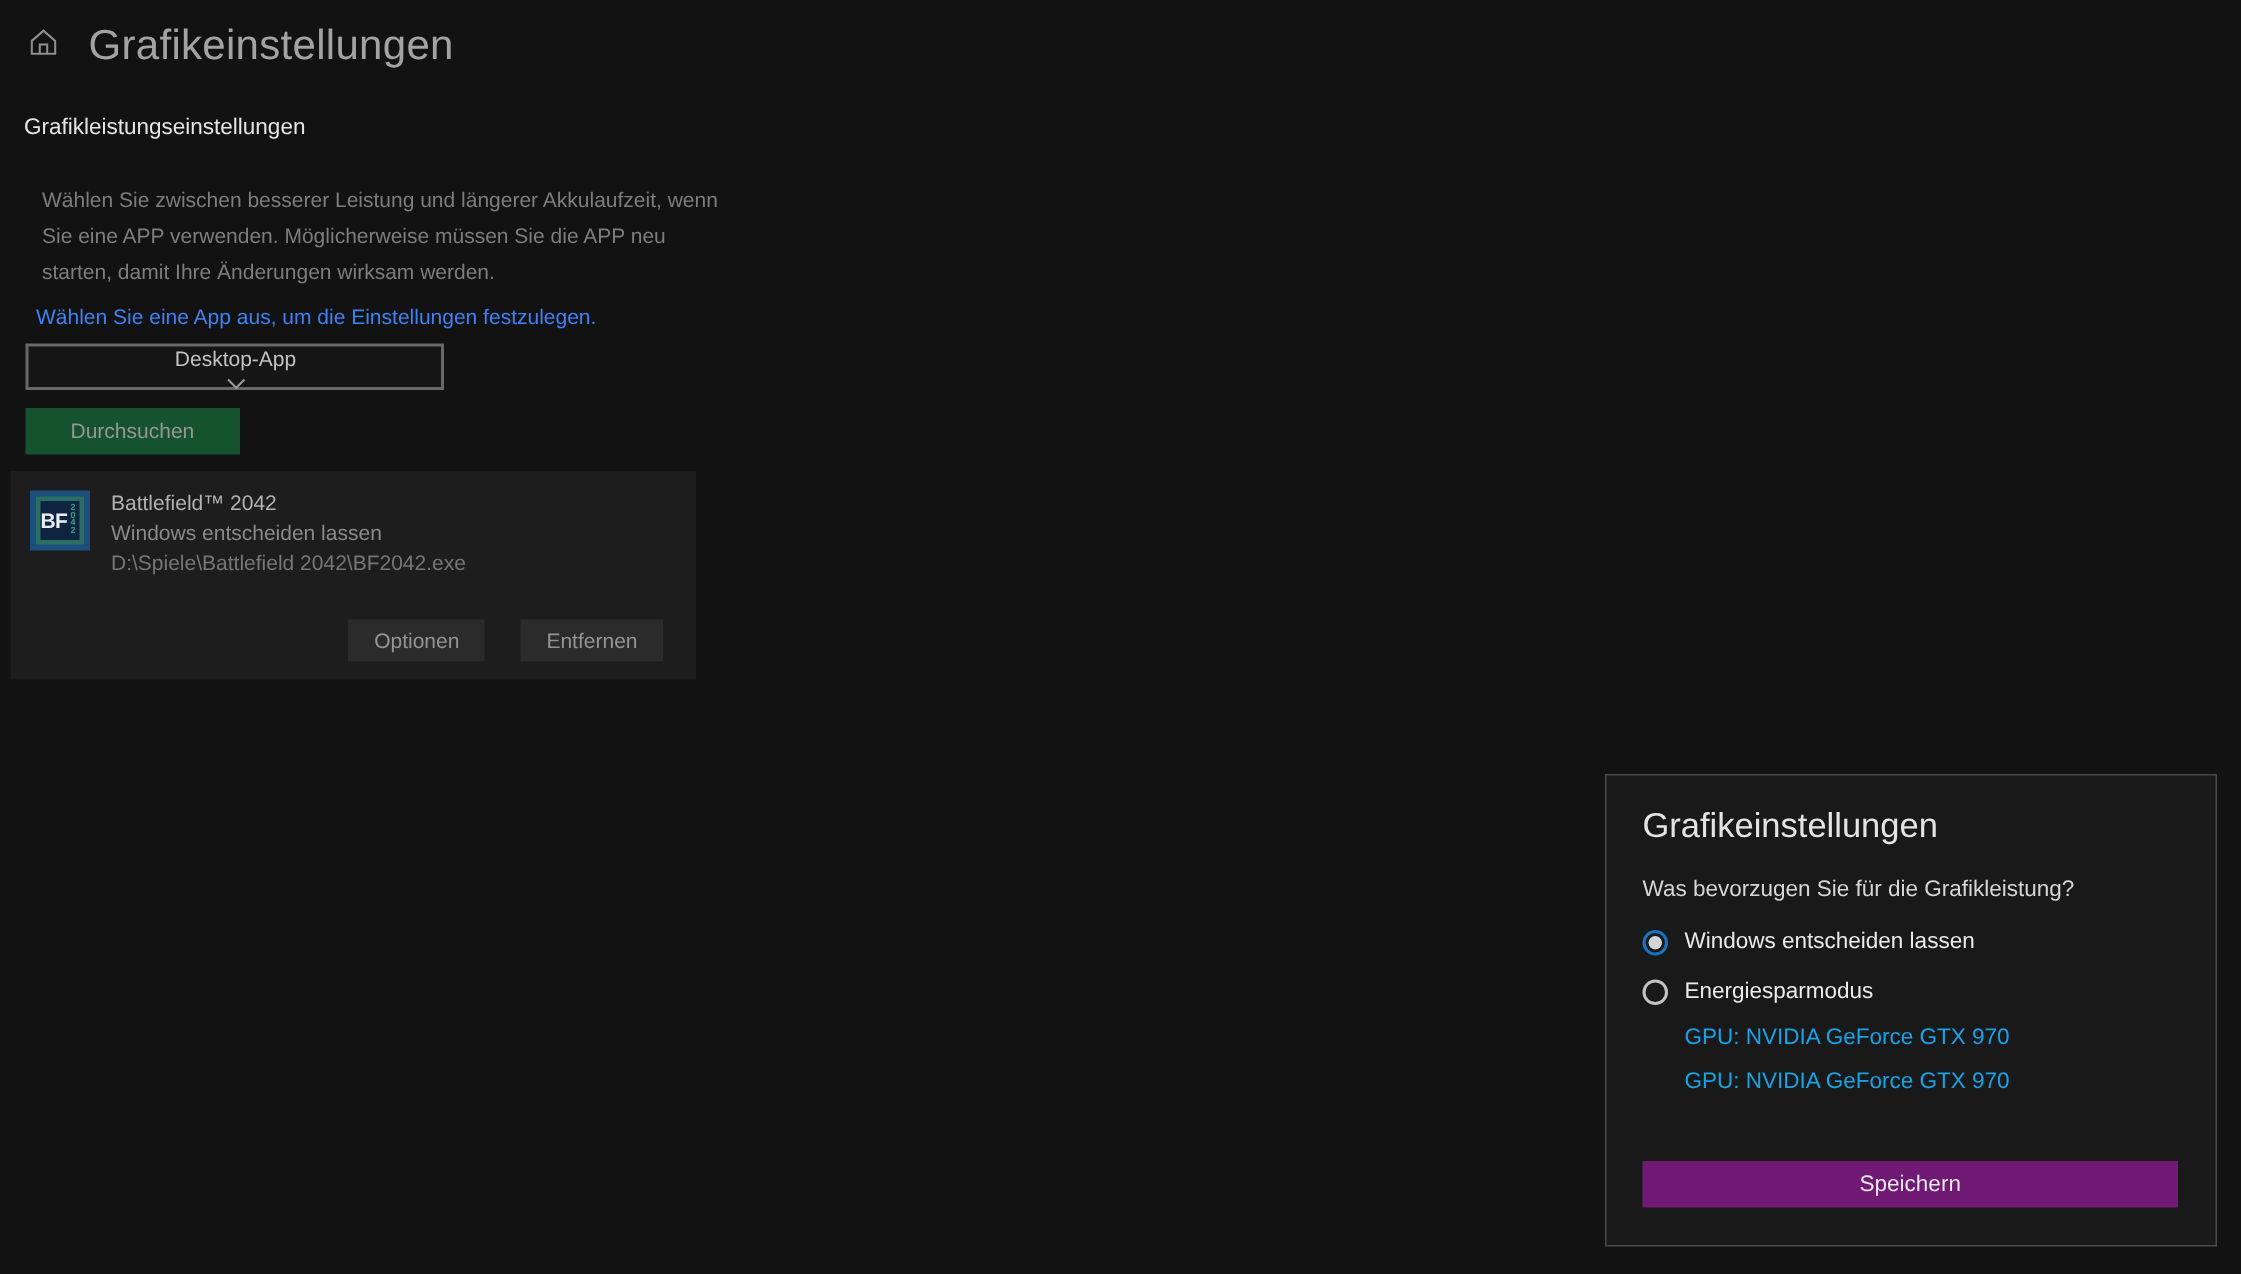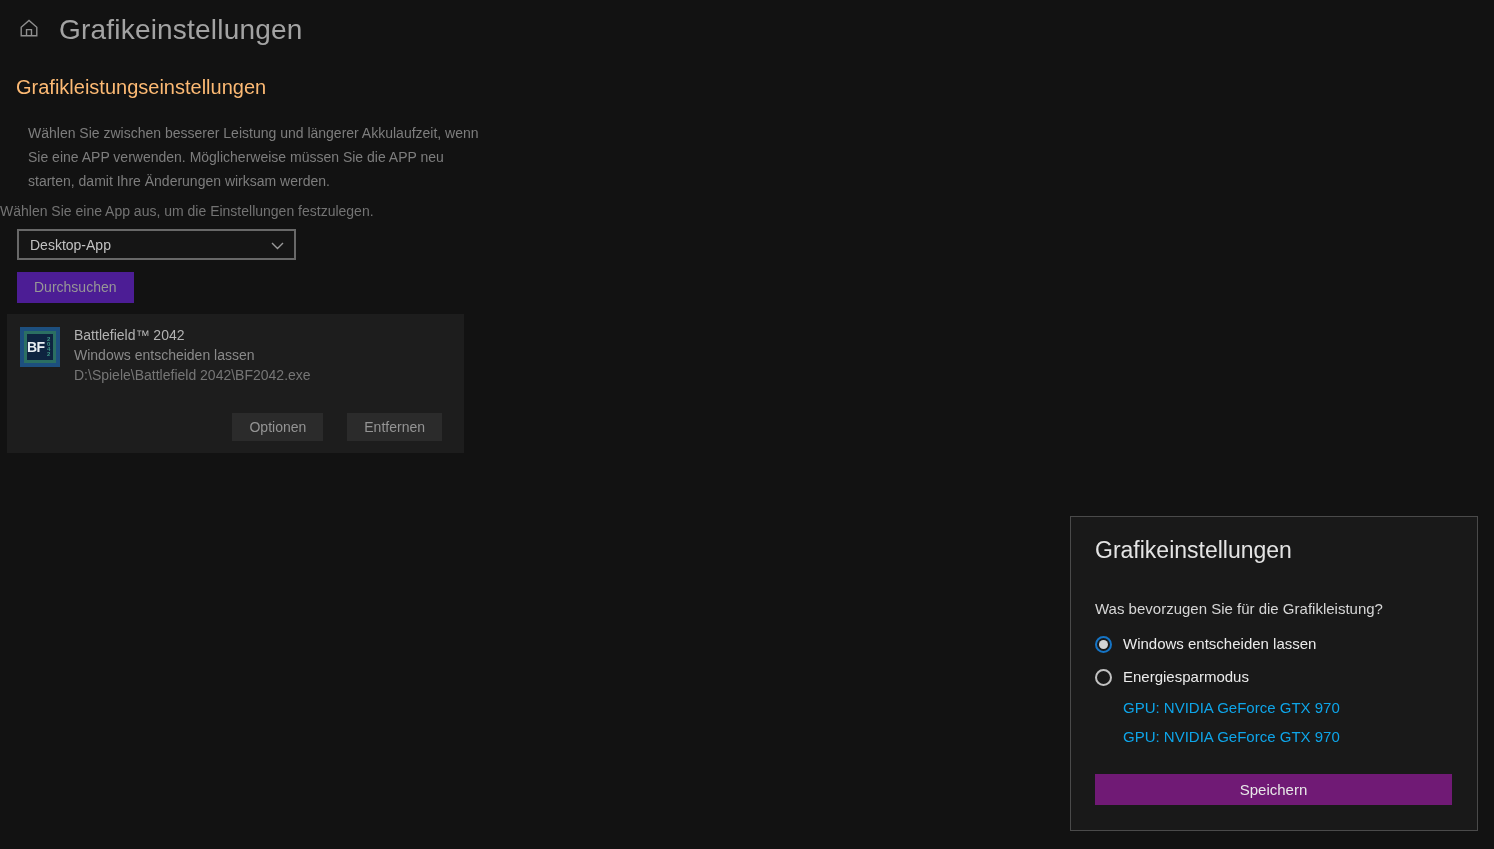--- a/index.html
+++ b/index.html
@@ -10,33 +10,33 @@
     position:relative;
     -webkit-font-smoothing:antialiased;
   }
 
   
   .header { position:absolute; left:16px; top:14px; display:flex; align-items:center; }
   .home-btn { width:26px; height:26px; display:flex; align-items:center; justify-content:center; cursor:pointer; }
   .page-title { margin-left:17px; font-size:28px; font-weight:300; color:#a3a3a3; letter-spacing:0.2px; }
 
   
-  .section-heading { position:absolute; left:16px; top:76px; font-size:20px; font-weight:400; color:#fdba74; }
+  .section-heading { position:absolute; left:16px; top:76px; font-size:15px; font-weight:400; color:#e5e5e5; }
   .description { position:absolute; left:28px; top:121px; width:462px; font-size:14px; line-height:24px; color:#7d7d7d; }
-  .select-label { position:absolute; left:0; top:203px; font-size:14px; color:#737373; }
+  .select-label { position:absolute; left:24px; top:203px; font-size:14px; color:#3b82f6; }
 
   .dropdown {
     position:absolute; left:17px; top:229px; width:279px; height:31px;
     border:2px solid #686868; background:#151515; color:#c2c2c2;
     display:flex; align-items:center; justify-content:space-between;
-    padding:0 10px 0 11px; font-size:14px; cursor:default;
+    padding:0 10px 0 11px; font-size:14px; cursor:default;flex-direction:column;
   }
   .btn-browse {
-    position:absolute; left:17px; top:272px; height:31px; padding:0 17px;
-    background:#4c1d95; color:#979797; border:none; font-size:14px;
+    position:absolute; left:17px; top:272px; height:31px; padding:0 30px;
+    background:#14532d; color:#979797; border:none; font-size:14px;
     font-family:inherit; line-height:31px; cursor:pointer;
   }
 
   
   .app-card { position:absolute; left:7px; top:314px; width:457px; height:139px; background:#1d1d1d; }
   .bf-icon {
     position:absolute; left:13px; top:13px; width:40px; height:40px;
     background:#1d4f7e; padding:4px;
   }
   .bf-icon-mid { width:100%; height:100%; background:#2b6f62; padding:3px; }
@@ -55,21 +55,21 @@
     border:none; font-size:14px; font-family:inherit; cursor:pointer;
   }
 
   
   .dialog {
     position:absolute; left:1070px; top:516px; width:408px; height:315px;
     background:#191919; border:1px solid #4a4a4a;
     padding:20px 24px 0 24px;
   }
   .dialog-title { font-size:23px; font-weight:400; color:#e4e4e4; }
-  .dialog-question { margin-top:36px; font-size:15px; color:#d6d6d6; }
+  .dialog-question { margin-top:20px; font-size:15px; color:#d6d6d6; }
   .options { margin-top:17px; }
   .option { display:flex; align-items:center; gap:11px; margin-bottom:13px; cursor:pointer; }
   .radio {
     width:17px; height:17px; border-radius:50%;
     border:2px solid #c2c2c2; position:relative; flex:none;
   }
   .option.selected .radio { border-color:#1574c5; }
   .option.selected .radio::after {
     content:""; position:absolute; left:2px; top:2px; right:2px; bottom:2px;
     border-radius:50%; background:#d4d4d4;

